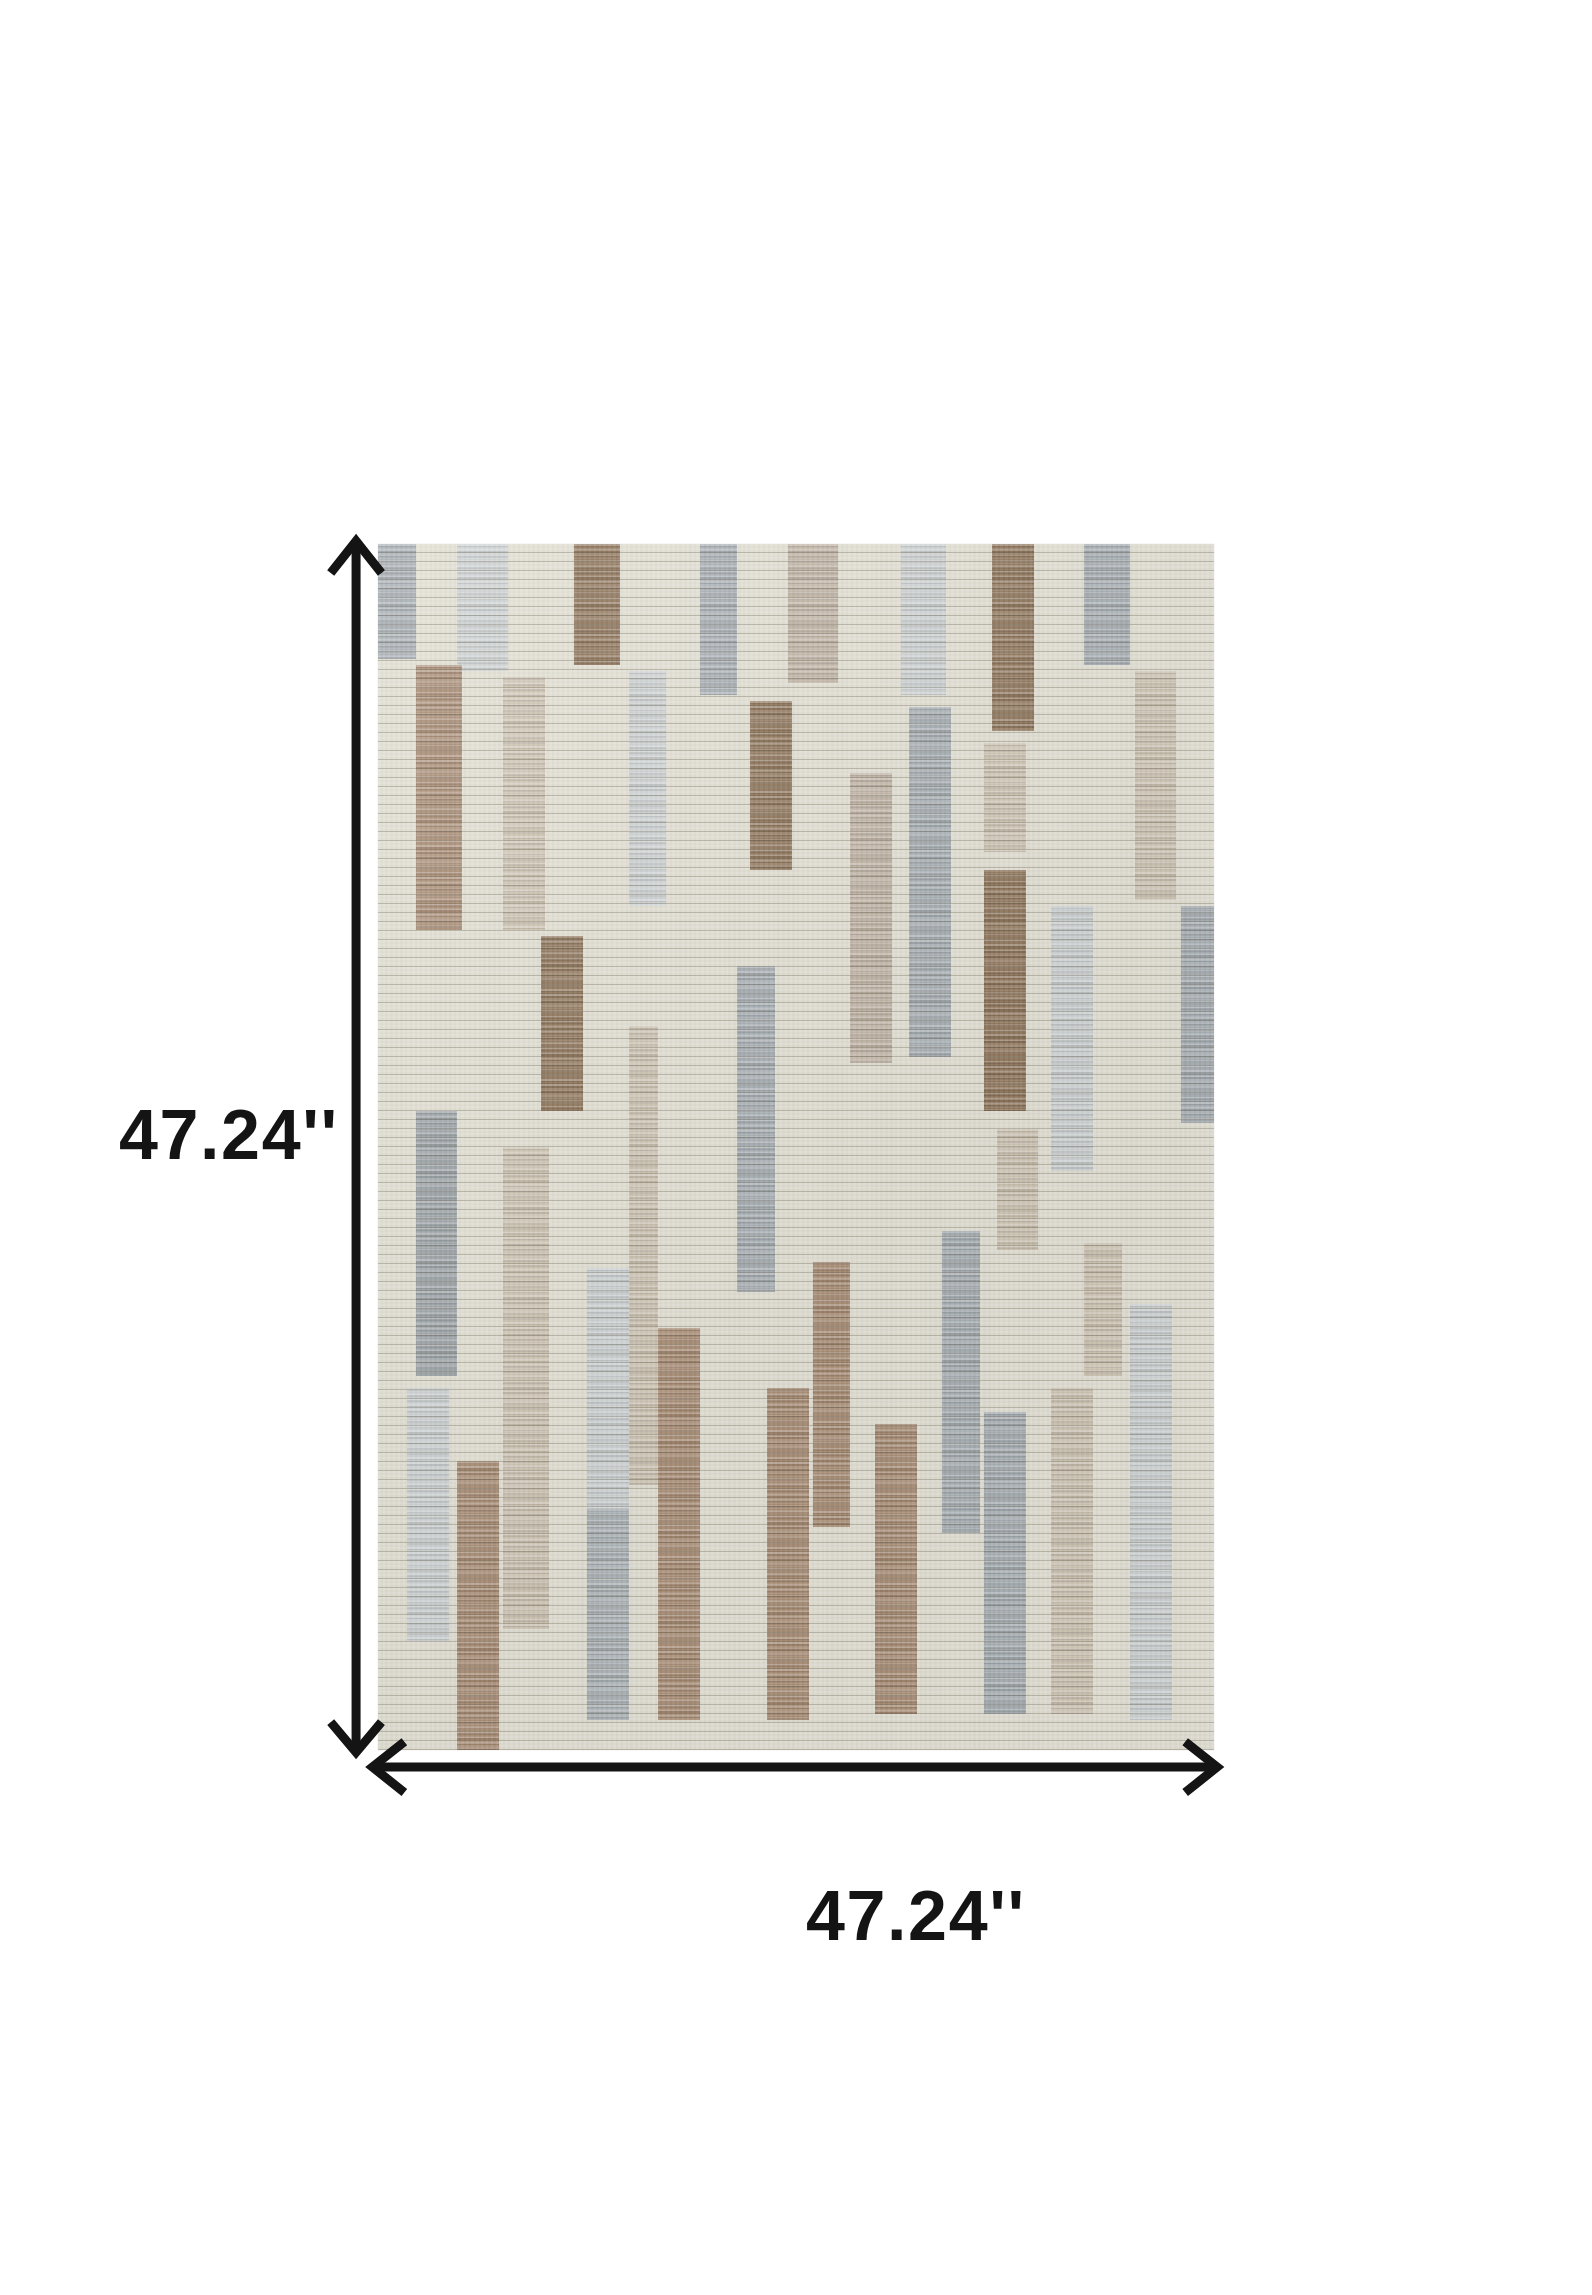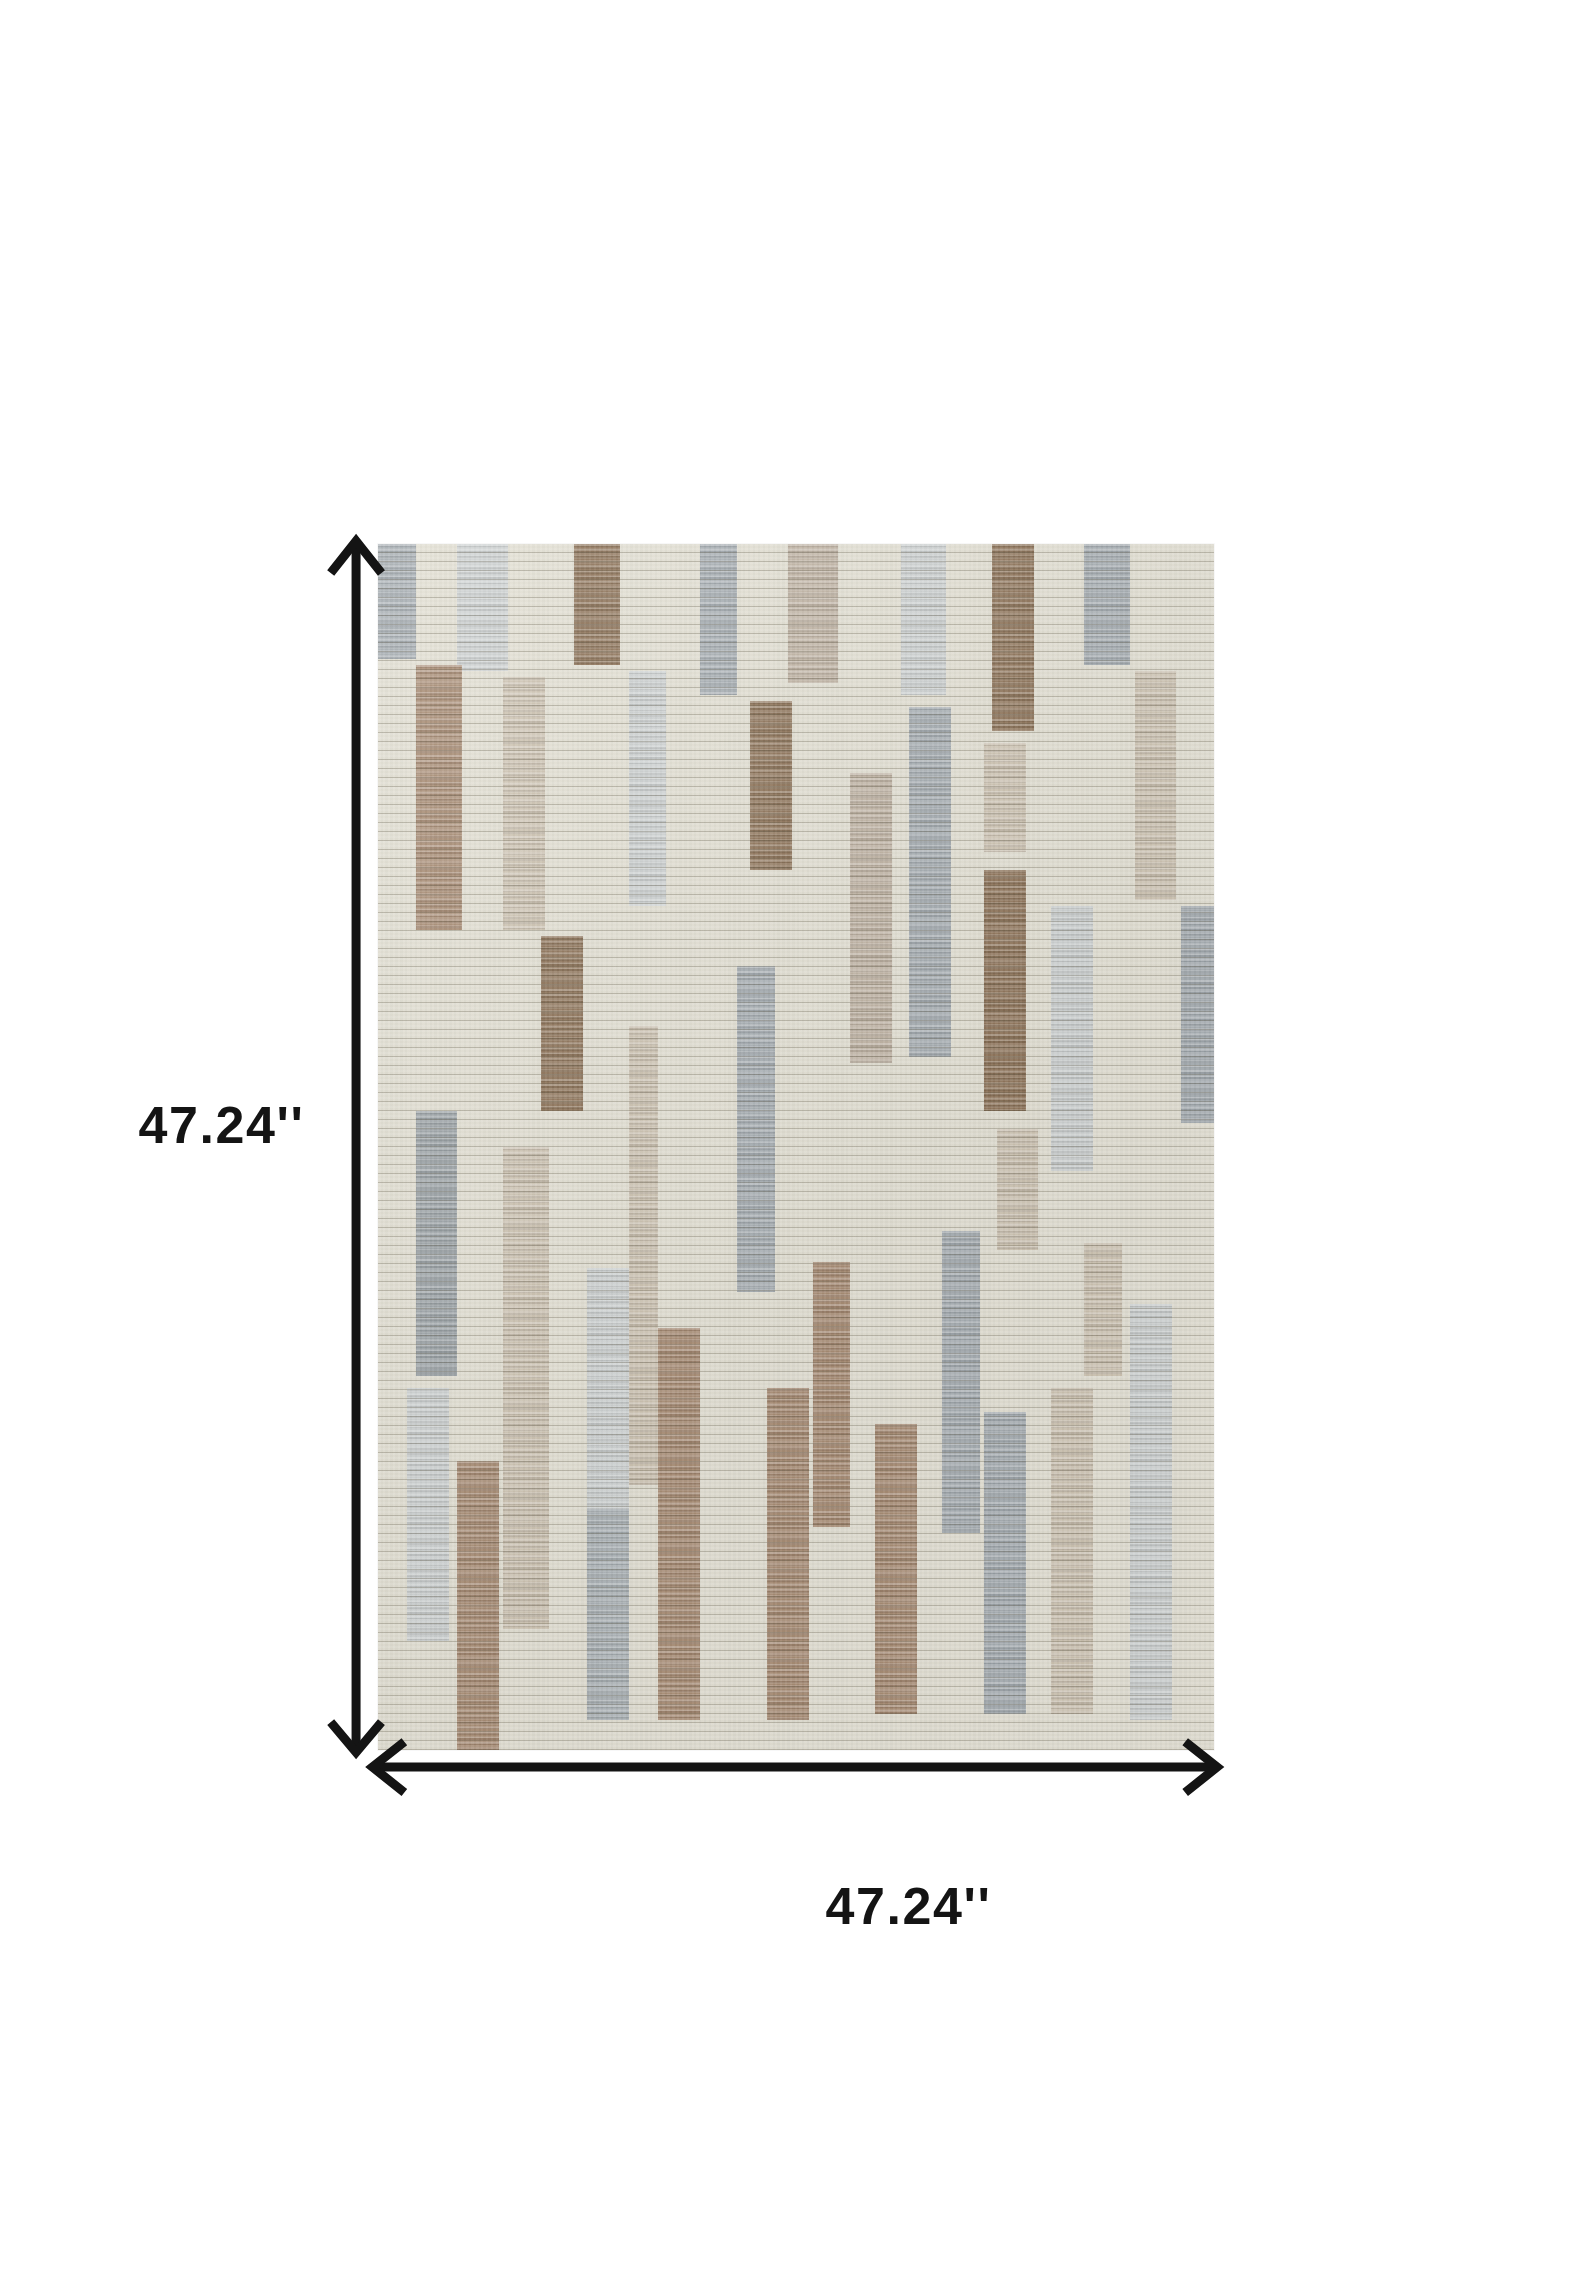--- a/index.html
+++ b/index.html
@@ -43,21 +43,21 @@
       rgba(255,255,255,0.03) 3.3px 5.3px);
     filter:blur(0.3px);
   }
   .dim-svg{position:absolute;left:0;top:0;width:1592px;height:2295px;z-index:4;}
   .dim-svg line, .dim-svg polyline{
     stroke:#141414;stroke-width:11;fill:none;stroke-linejoin:miter;stroke-linecap:butt;
   }
   .dim-label{
     position:absolute;z-index:5;
     color:#141414;
-    font-size:52px;font-weight:700;letter-spacing:1.6px;
+    font-size:70px;font-weight:700;letter-spacing:1.6px;
     white-space:nowrap;
   }
   .dim-label.height{left:119px;top:1095px;width:205px;text-align:center;}
   .dim-label.width{left:806px;top:1876px;width:205px;text-align:center;}
 </style>
 </head>
 <body>
 
 <div class="canvas">
 

